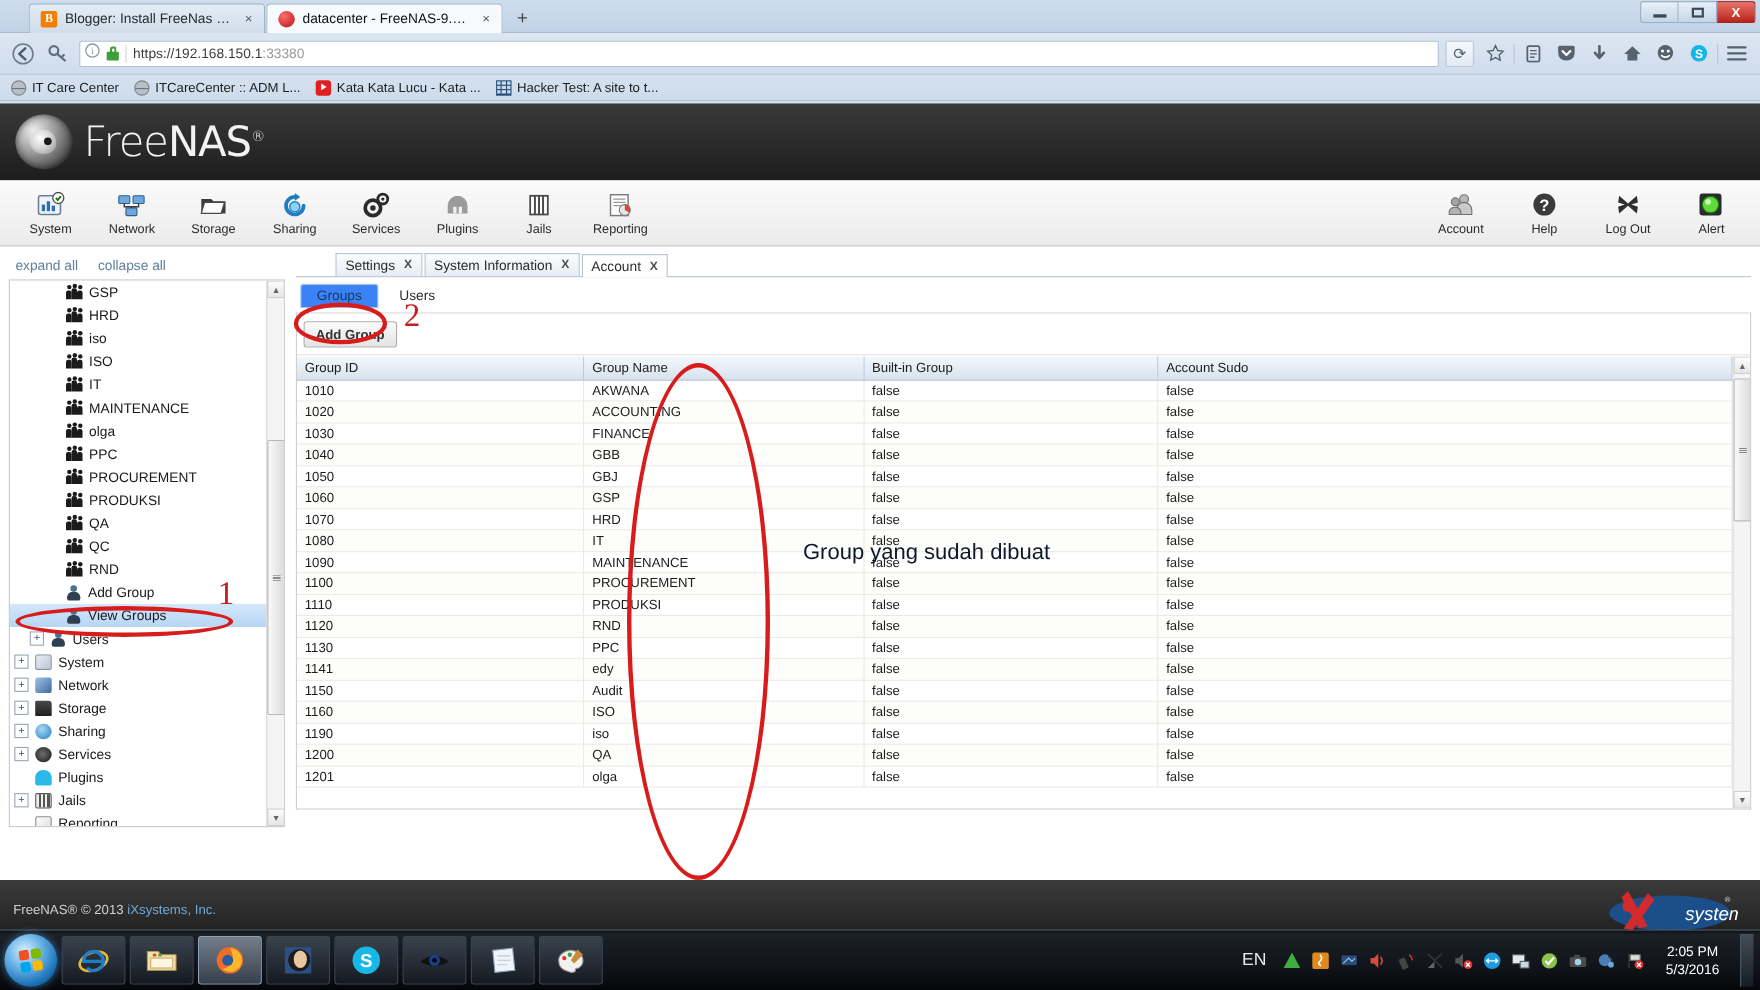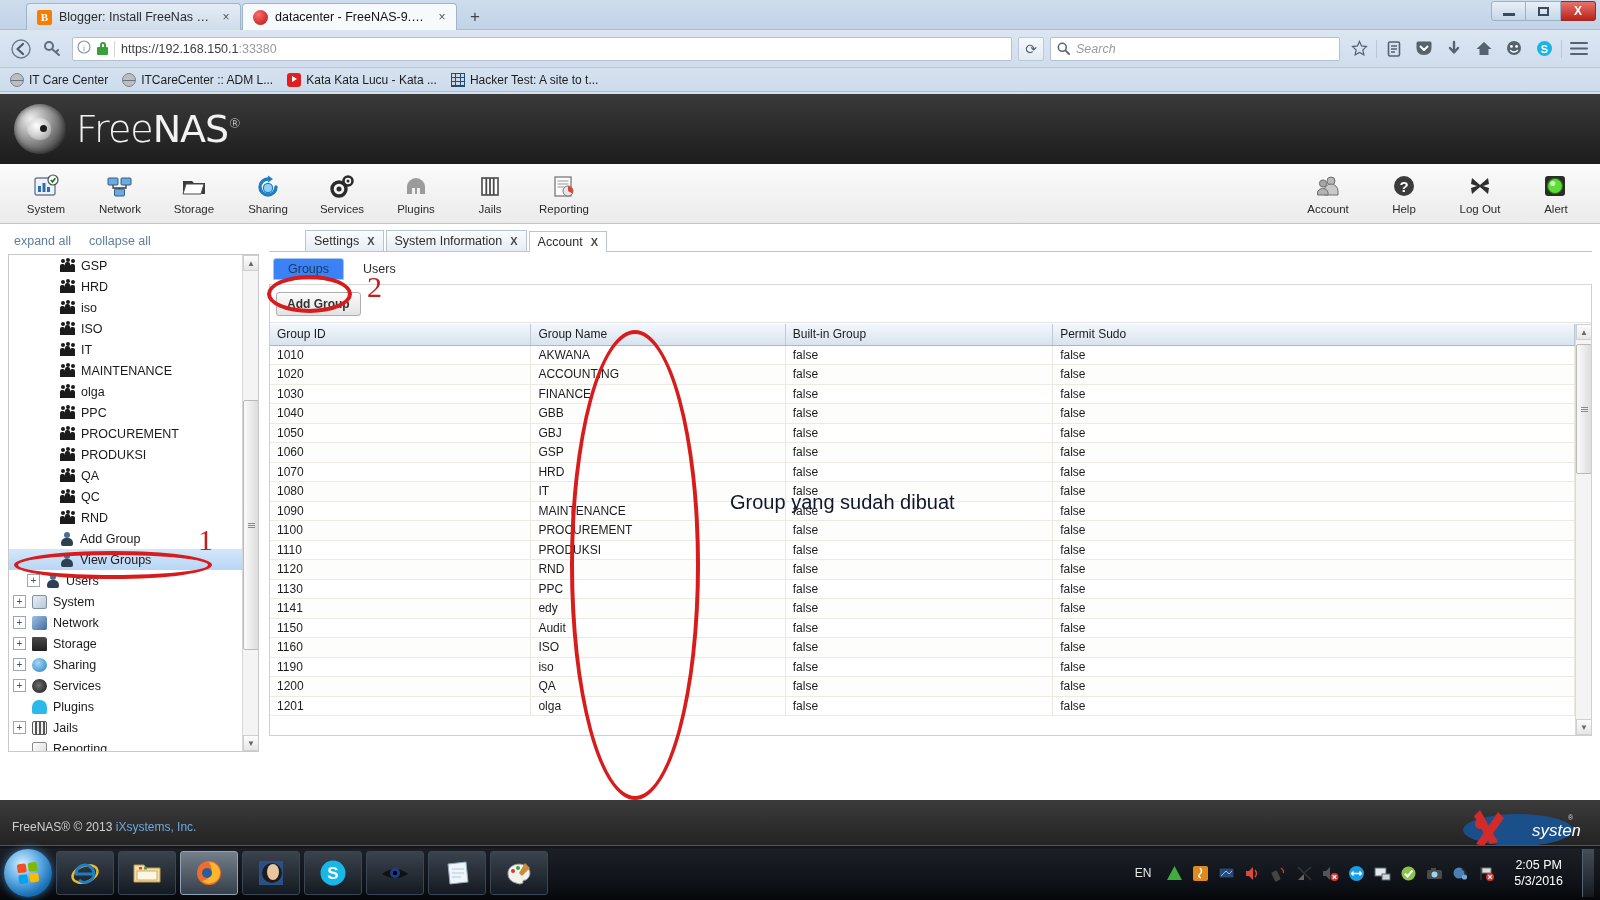--- a/index.html
+++ b/index.html
@@ -172,21 +172,21 @@
   .startorb { width:48px; height:48px; border-radius:50%; margin-left:4px;
      background:radial-gradient(circle at 38% 32%, #d8f0ff 0%, #6db4e8 35%, #1a72b8 70%, #0b3c69 100%);
      box-shadow:0 0 8px rgba(80,170,240,.6); display:flex; align-items:center; justify-content:center; position:relative; }
   .flag { width:20px; height:20px; display:grid; grid-template-columns:1fr 1fr; grid-template-rows:1fr 1fr; gap:2px; transform:rotate(-8deg); }
   .flag i { display:block; border-radius:2px; }
   .tb-btn { width:58px; height:44px; margin-left:4px; border:1px solid #3b4654; border-radius:3px;
             background:linear-gradient(to bottom,rgba(120,135,150,.35),rgba(30,38,48,.55)); display:flex; align-items:center; justify-content:center; }
   .tb-btn.act { background:linear-gradient(to bottom,rgba(190,205,220,.55),rgba(90,105,122,.55)); border-color:#8fa3b8; }
   .appico { width:30px; height:30px; }
   .tray { margin-left:auto; display:flex; align-items:center; gap:9px; padding-right:6px; }
-  .tray .lang { color:#e8e8e8; font-size:12px; margin-right:6px; }
+  .tray .lang { color:#e8e8e8; font-size:16px; margin-right:6px; }
   .trayico { width:17px; height:17px; }
   .clock { color:#fff; font-size:12.5px; text-align:center; line-height:16px; padding:0 10px; }
   .showdesk { width:12px; height:48px; border-left:1px solid #55636f;
               background:linear-gradient(to bottom,rgba(150,165,180,.35),rgba(40,50,60,.4)); }
 </style>
 </head>
 <body>
 
 <div id="browser">
 
@@ -236,27 +236,20 @@
           </svg>
       </span>
       <span class="lockicon">
           <span class="shackle"></span>
           <span class="body"></span>
         </span>
       <span style="width:1px;height:16px;background:#d5d5d5;display:inline-block"></span>
       <span class="urltext"><span>https://</span><span>192.168.150.1</span><span class="dim">:33380</span></span>
     </div>
     <div class="reloadbtn">⟳</div>
-    <div class="searchbar">
-      <svg width="13" height="13" viewBox="0 0 13 13">
-          <circle cx="5.3" cy="5.3" r="4" fill="none" stroke="#5a6874" stroke-width="1.6"></circle>
-          <path d="M8.4 8.4 L12 12" stroke="#5a6874" stroke-width="1.8" stroke-linecap="round"></path>
-        </svg>
-      <span>Search</span>
-    </div>
     <div class="toolicons">
       <div class="navicon">
         <svg width="17" height="17" viewBox="0 0 18 18">
             <path d="M9 1.5 L11.2 6.3 L16.4 6.9 L12.6 10.5 L13.6 15.7 L9 13.1 L4.4 15.7 L5.4 10.5 L1.6 6.9 L6.8 6.3 Z" fill="none" stroke="#55636f" stroke-width="1.3"></path>
           </svg>
       </div>
       <div style="width:1px;height:18px;background:#b9c7d6"></div>
       <div class="navicon">
         <svg width="16" height="17" viewBox="0 0 16 17">
             <rect x="2.5" y="2" width="11" height="14" rx="1.5" fill="none" stroke="#55636f" stroke-width="1.6"></rect>
@@ -731,21 +724,21 @@
           <div class="panel-toolbar">
             <div class="btn">Add Group</div>
           </div>
           <div class="grid-wrap">
             <table class="grid">
               <thead>
                   <tr id="grid-head">
                     <th style="width: 20%;">Group ID</th>
                     <th style="width: 19.5%;">Group Name</th>
                     <th style="width: 20.5%;">Built-in Group</th>
-                    <th style="width: 40%;">Permit Sudo</th>
+                    <th style="width: 40%;">Account Sudo</th>
                   </tr>
                 </thead>
               <tbody id="grid-body">
                   <tr>
                     <td>1010</td>
                     <td>AKWANA</td>
                     <td>false</td>
                     <td>false</td>
                   </tr>
                   <tr>

